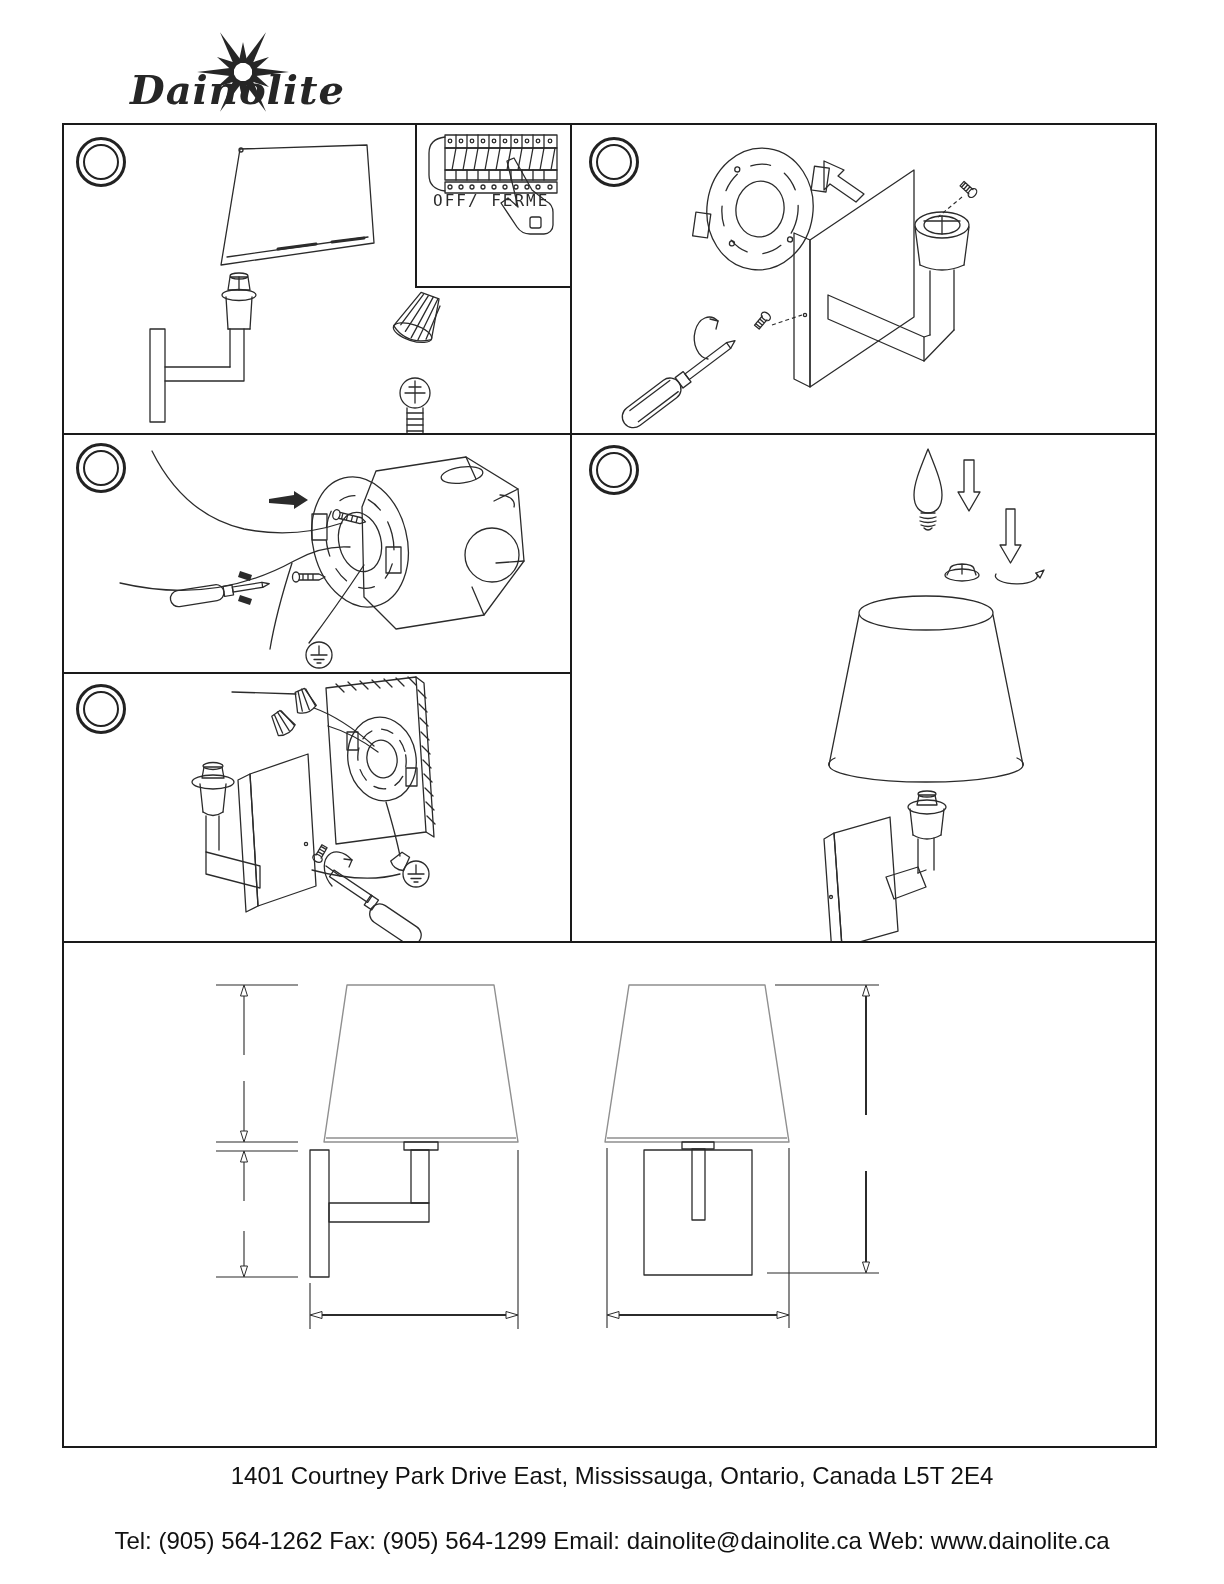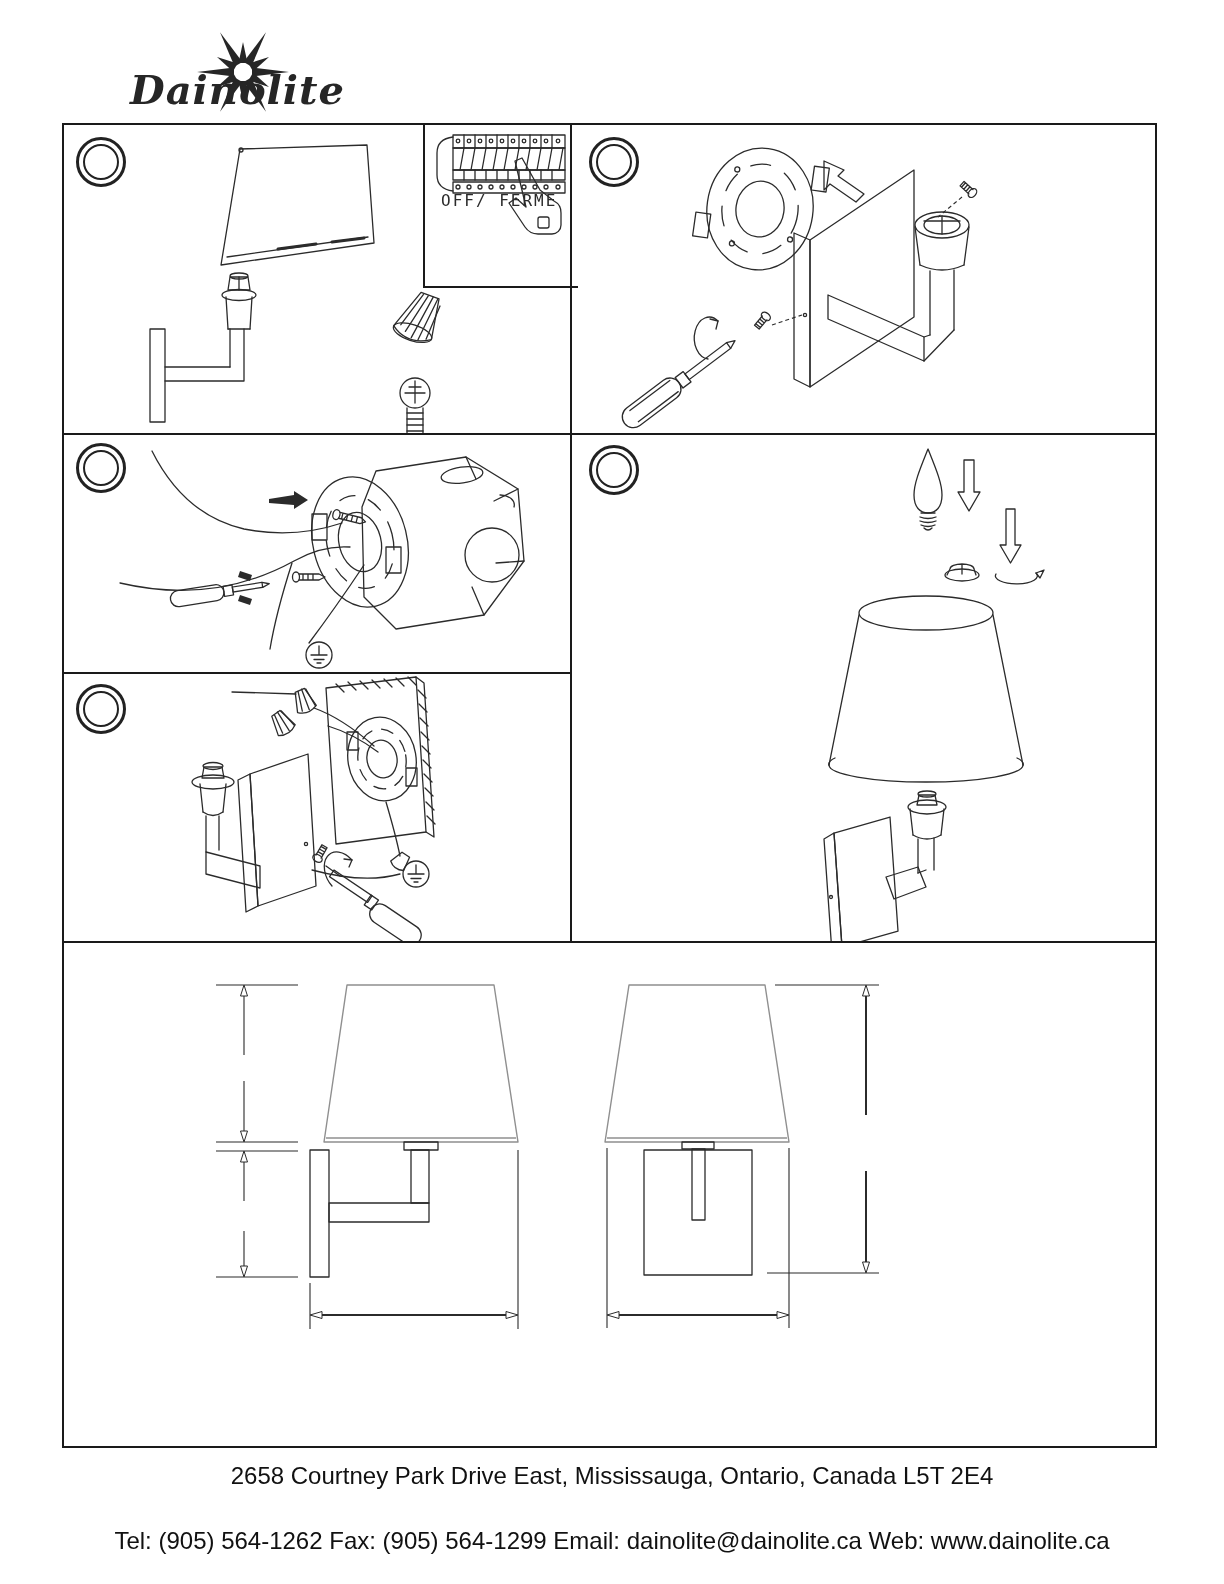--- a/index.html
+++ b/index.html
@@ -50,21 +50,21 @@
     </g>
   </svg>
 </div>
 
 <div class="abs frame">
   <div class="vline" style="left:506px;top:0;height:816px;"></div>
   <div class="hline" style="left:0;top:308px;width:1091px;"></div>
   <div class="hline" style="left:0;top:547px;width:506px;"></div>
   <div class="hline" style="left:0;top:816px;width:1091px;"></div>
 
-  <div class="panel" style="left:0;top:0;width:506px;height:308px;padding-left:8px;">
+  <div class="panel" style="left:0;top:0;width:506px;height:308px;">
     <div class="ring" style="left:12px;top:12px;">
         <div class="ring-inner"></div>
       </div>
     <svg width="506" height="308" viewBox="0 0 506 308">
 
       <g>
         <path class="ln" d="M176,24 L303,20 L310,118 L157,140 Z"></path>
         <path class="ln" d="M163,132 L304,112"></path>
         <path class="ln" d="M214,124 L252,119" style="stroke-width:3"></path>
         <path class="ln" d="M268,117 L300,113" style="stroke-width:3"></path>
@@ -420,14 +420,14 @@
 
         <path class="dim" d="M711,42 h104 M703,330 h112"></path>
         <path class="dim" d="M802,52 v120 M802,228 v92" style="stroke-width:2"></path>
         <polygon class="arrowhead" points="802,42 798.5,53 805.5,53"></polygon>
         <polygon class="arrowhead" points="802,330 798.5,319 805.5,319"></polygon>
       </g>
     </svg>
   </div>
 </div>
 
-<div class="abs footer-line" style="top:1462px;">2658 Courtney Park Drive East, Mississauga, Ontario, Canada L5T 2E4</div>
+<div class="abs footer-line" style="top:1462px;">1401 Courtney Park Drive East, Mississauga, Ontario, Canada L5T 2E4</div>
 <div class="abs footer-line" style="top:1492px;margin-top:35px;">Tel: (905) 564-1262 Fax: (905) 564-1299 Email: dainolite@dainolite.ca Web: www.dainolite.ca</div>
 
 </body></html>

